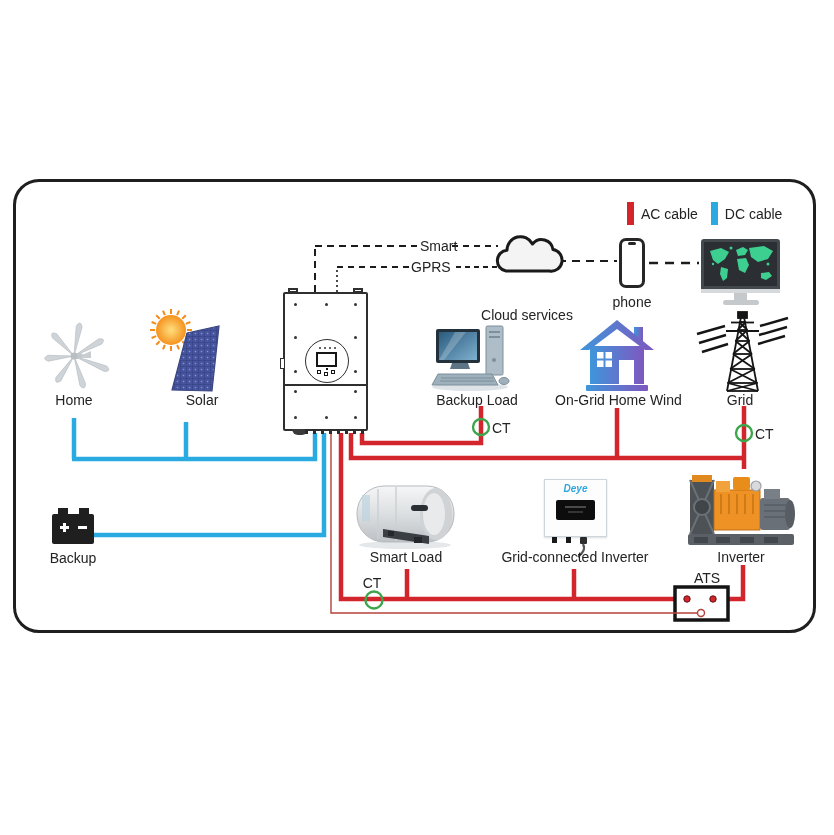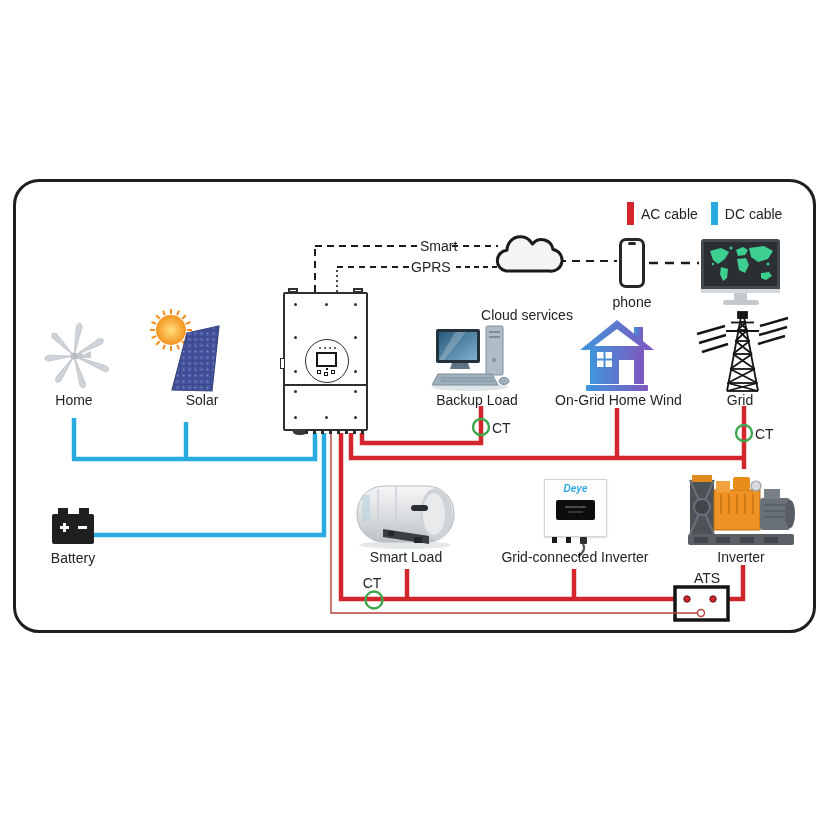--- a/index.html
+++ b/index.html
@@ -371,21 +371,21 @@
     </div>
   </div>
 
   <span class="lbl left" style="left:420px;top:238px">Smart</span>
   <span class="lbl left" style="left:411px;top:259px">GPRS</span>
   <span class="lbl" style="left:467px;top:307px;width:120px">Cloud services</span>
   <span class="lbl" style="left:602px;top:294px;width:60px">phone</span>
 
   <span class="lbl" style="left:44px;top:392px;width:60px">Home</span>
   <span class="lbl" style="left:172px;top:392px;width:60px">Solar</span>
-  <span class="lbl" style="left:43px;top:550px;width:60px">Battery</span>
+  <span class="lbl" style="left:43px;top:550px;width:60px">Backup</span>
 
   <span class="lbl" style="left:431px;top:392px;width:92px">Backup Load</span>
   <span class="lbl" style="left:555px;top:392px;width:125px">On-Grid Home Wind</span>
   <span class="lbl" style="left:715px;top:392px;width:50px">Grid</span>
 
   <span class="lbl" style="left:358px;top:549px;width:96px">Smart Load</span>
   <span class="lbl" style="left:500px;top:549px;width:150px">Grid-connected Inverter</span>
   <span class="lbl" style="left:697px;top:549px;width:88px">Inverter</span>
   <span class="lbl" style="left:680px;top:570px;width:54px">ATS</span>
 

